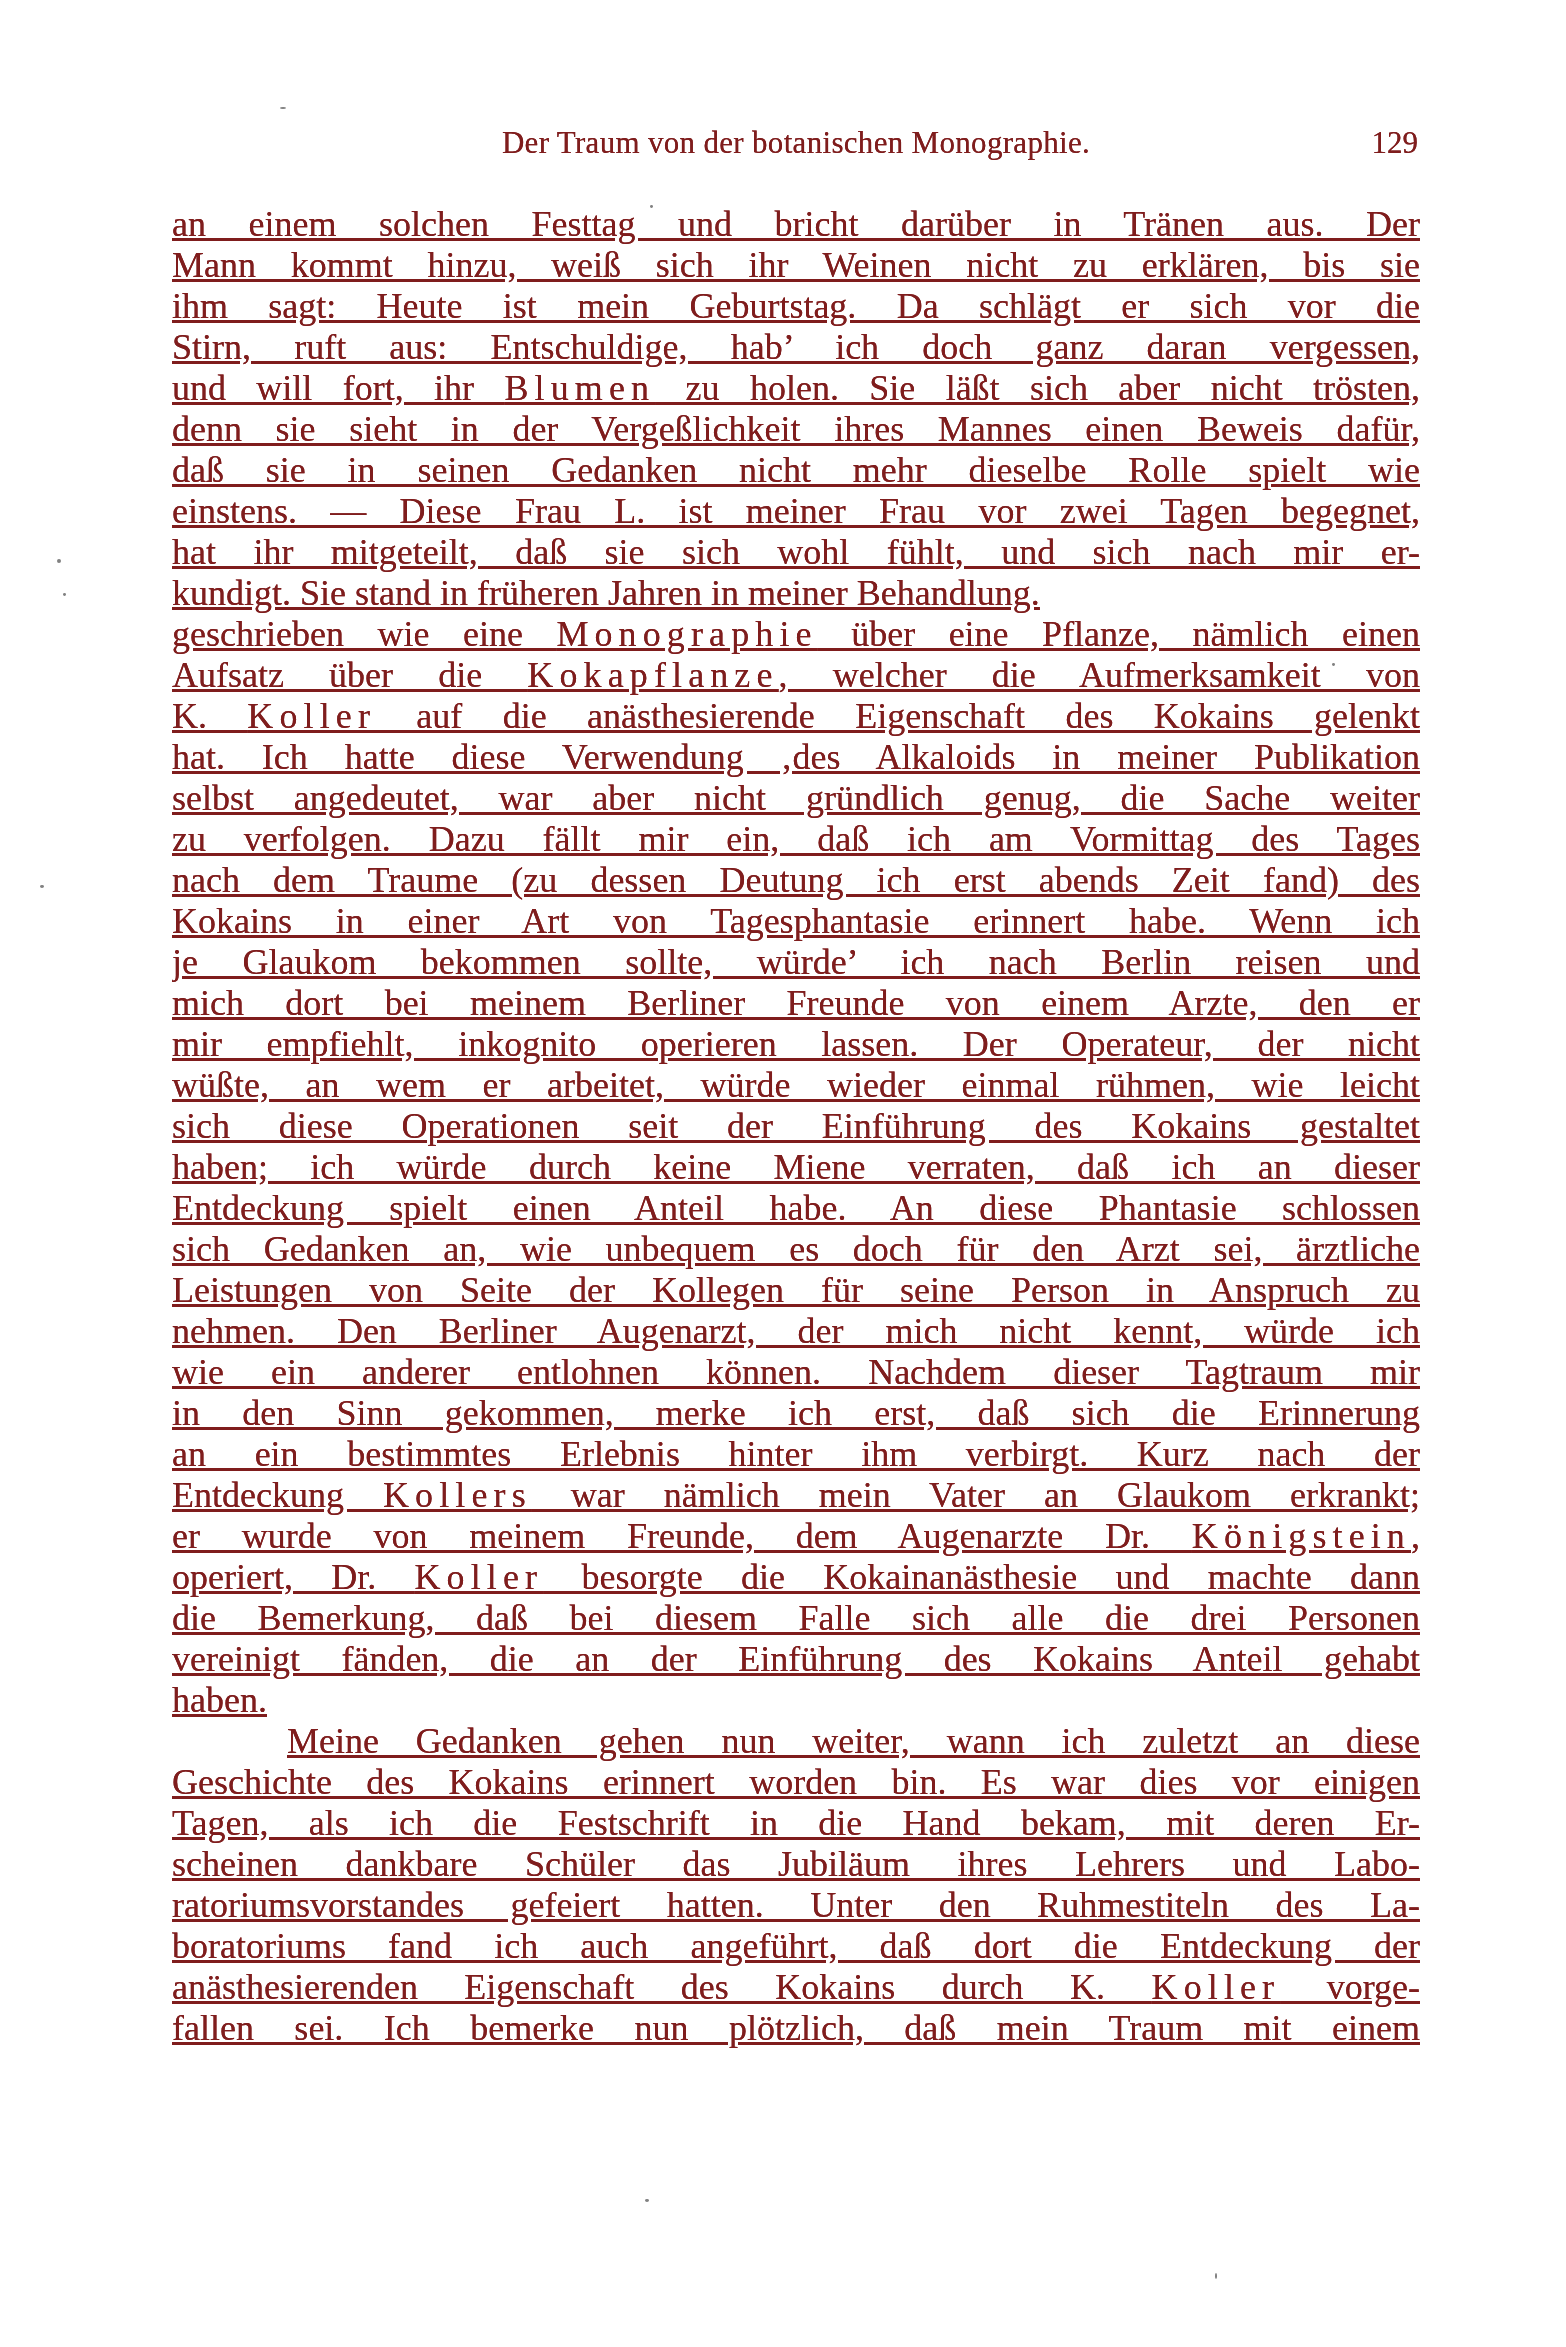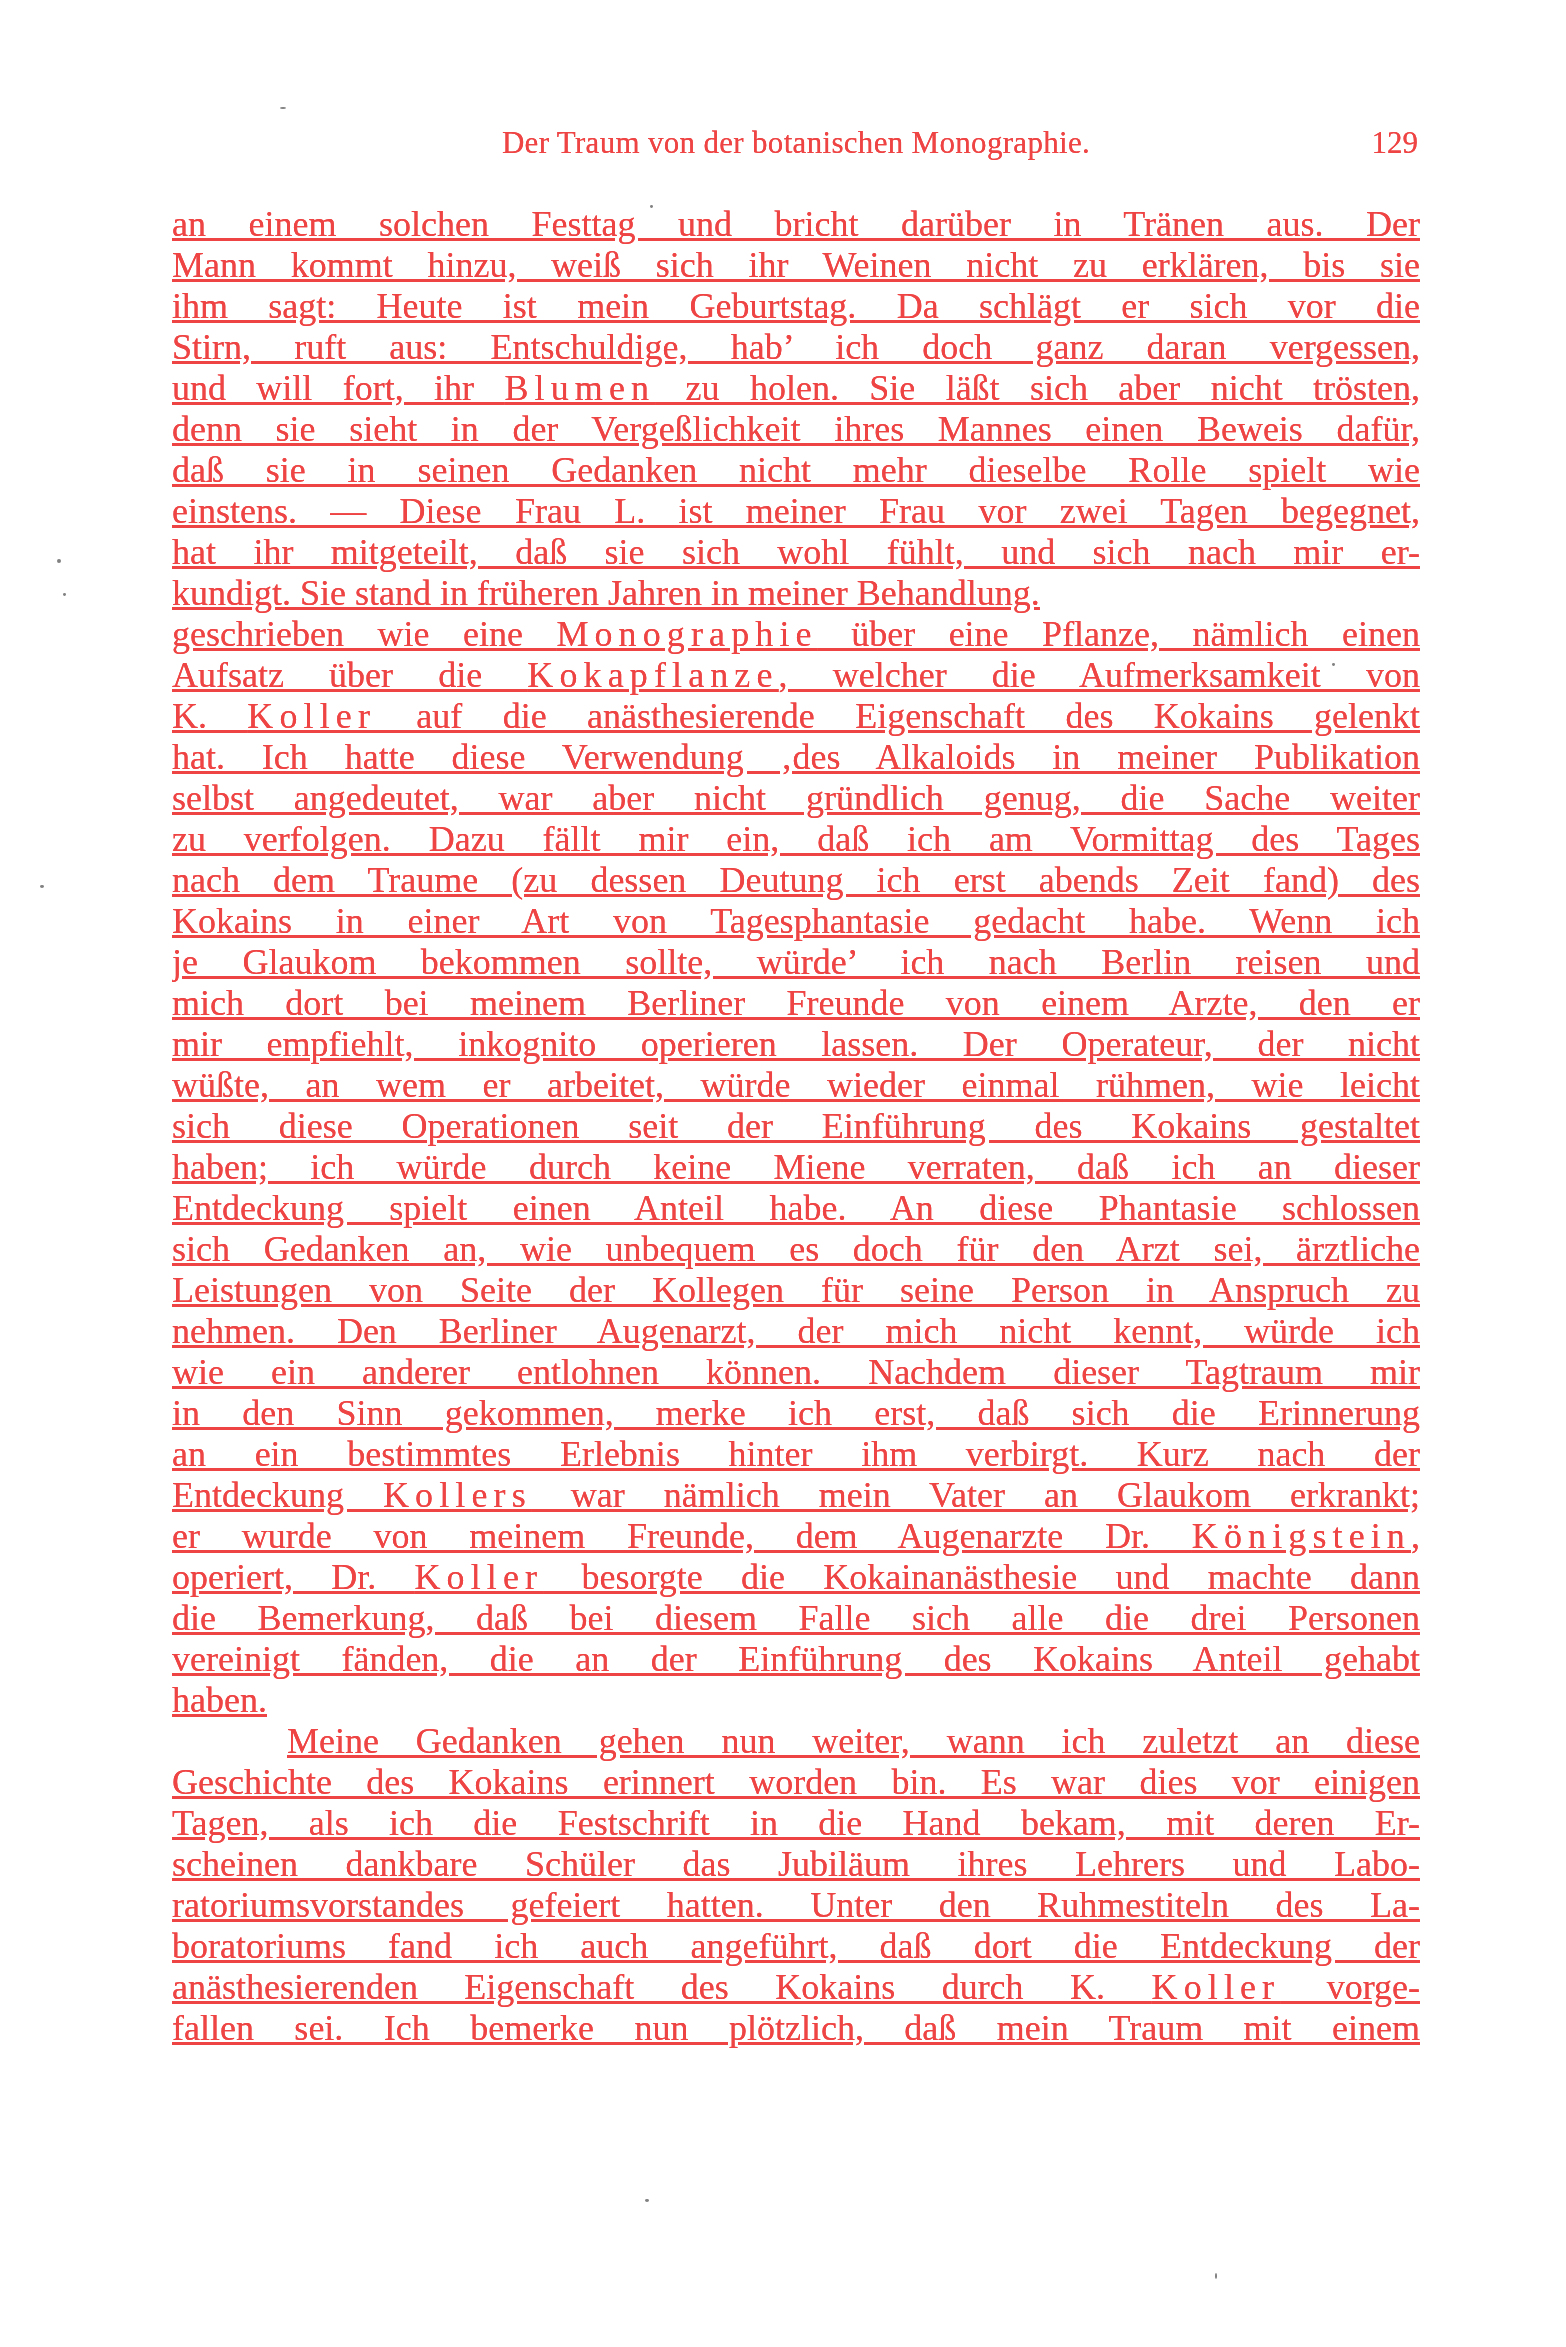--- a/index.html
+++ b/index.html
@@ -2,21 +2,21 @@
 <html lang="de" style="font-size:15px"><head>
 <meta charset="utf-8">
 <style>
   html,body{margin:0;padding:0;background:#e8e8e8;}
   .page{
     position:relative;
     width:1566px;height:2347px;
     background:#ffffff;
     overflow:hidden;
     font-family:"Liberation Serif","DejaVu Serif",serif;
-    color:#ef4444;
+    color:#7f1d1d;
   }
   .running-head{
     position:absolute;left:172px;top:122px;width:1248px;height:44px;
     font-size:31px;line-height:42px;
     text-shadow:0 0 0.5px currentColor;
   }
   .rh-title{position:absolute;left:0;right:0;text-align:center;letter-spacing:0.01em;}
   .rh-page{position:absolute;right:1.9px;top:0;margin-left:28px;}
   .body-text{
     position:absolute;left:172px;top:204px;width:1248px;
@@ -56,21 +56,21 @@
       <div class="line"><span>einstens. — Diese Frau L. ist meiner Frau vor zwei Tagen begegnet,</span></div>
       <div class="line"><span>hat ihr mitgeteilt, daß sie sich wohl fühlt, und sich nach mir er-</span></div>
       <div class="line no-just"><span>kundigt. Sie stand in früheren Jahren in meiner Behandlung.</span></div>
       <div class="line"><span>geschrieben wie eine </span><span class="sperr">Monographie</span><span> über eine Pflanze, nämlich einen</span></div>
       <div class="line"><span>Aufsatz über die </span><span class="sperr">Kokapflanze</span><span>, welcher die Aufmerksamkeit von</span></div>
       <div class="line"><span>K. </span><span class="sperr">Koller</span><span> auf die anästhesierende Eigenschaft des Kokains gelenkt</span></div>
       <div class="line"><span>hat. Ich hatte diese Verwendung ‚des Alkaloids in meiner Publikation</span></div>
       <div class="line"><span>selbst angedeutet, war aber nicht gründlich genug, die Sache weiter</span></div>
       <div class="line"><span>zu verfolgen. Dazu fällt mir ein, daß ich am Vormittag des Tages</span></div>
       <div class="line"><span>nach dem Traume (zu dessen Deutung ich erst abends Zeit fand) des</span></div>
-      <div class="line"><span>Kokains in einer Art von Tagesphantasie gedacht habe. Wenn ich</span></div>
+      <div class="line"><span>Kokains in einer Art von Tagesphantasie erinnert habe. Wenn ich</span></div>
       <div class="line"><span>je Glaukom bekommen sollte, würde’ ich nach Berlin reisen und</span></div>
       <div class="line"><span>mich dort bei meinem Berliner Freunde von einem Arzte, den er</span></div>
       <div class="line"><span>mir empfiehlt, inkognito operieren lassen. Der Operateur, der nicht</span></div>
       <div class="line"><span>wüßte, an wem er arbeitet, würde wieder einmal rühmen, wie leicht</span></div>
       <div class="line"><span>sich diese Operationen seit der Einführung des Kokains gestaltet</span></div>
       <div class="line"><span>haben; ich würde durch keine Miene verraten, daß ich an dieser</span></div>
       <div class="line"><span>Entdeckung spielt einen Anteil habe. An diese Phantasie schlossen</span></div>
       <div class="line"><span>sich Gedanken an, wie unbequem es doch für den Arzt sei, ärztliche</span></div>
       <div class="line"><span>Leistungen von Seite der Kollegen für seine Person in Anspruch zu</span></div>
       <div class="line"><span>nehmen. Den Berliner Augenarzt, der mich nicht kennt, würde ich</span></div>

